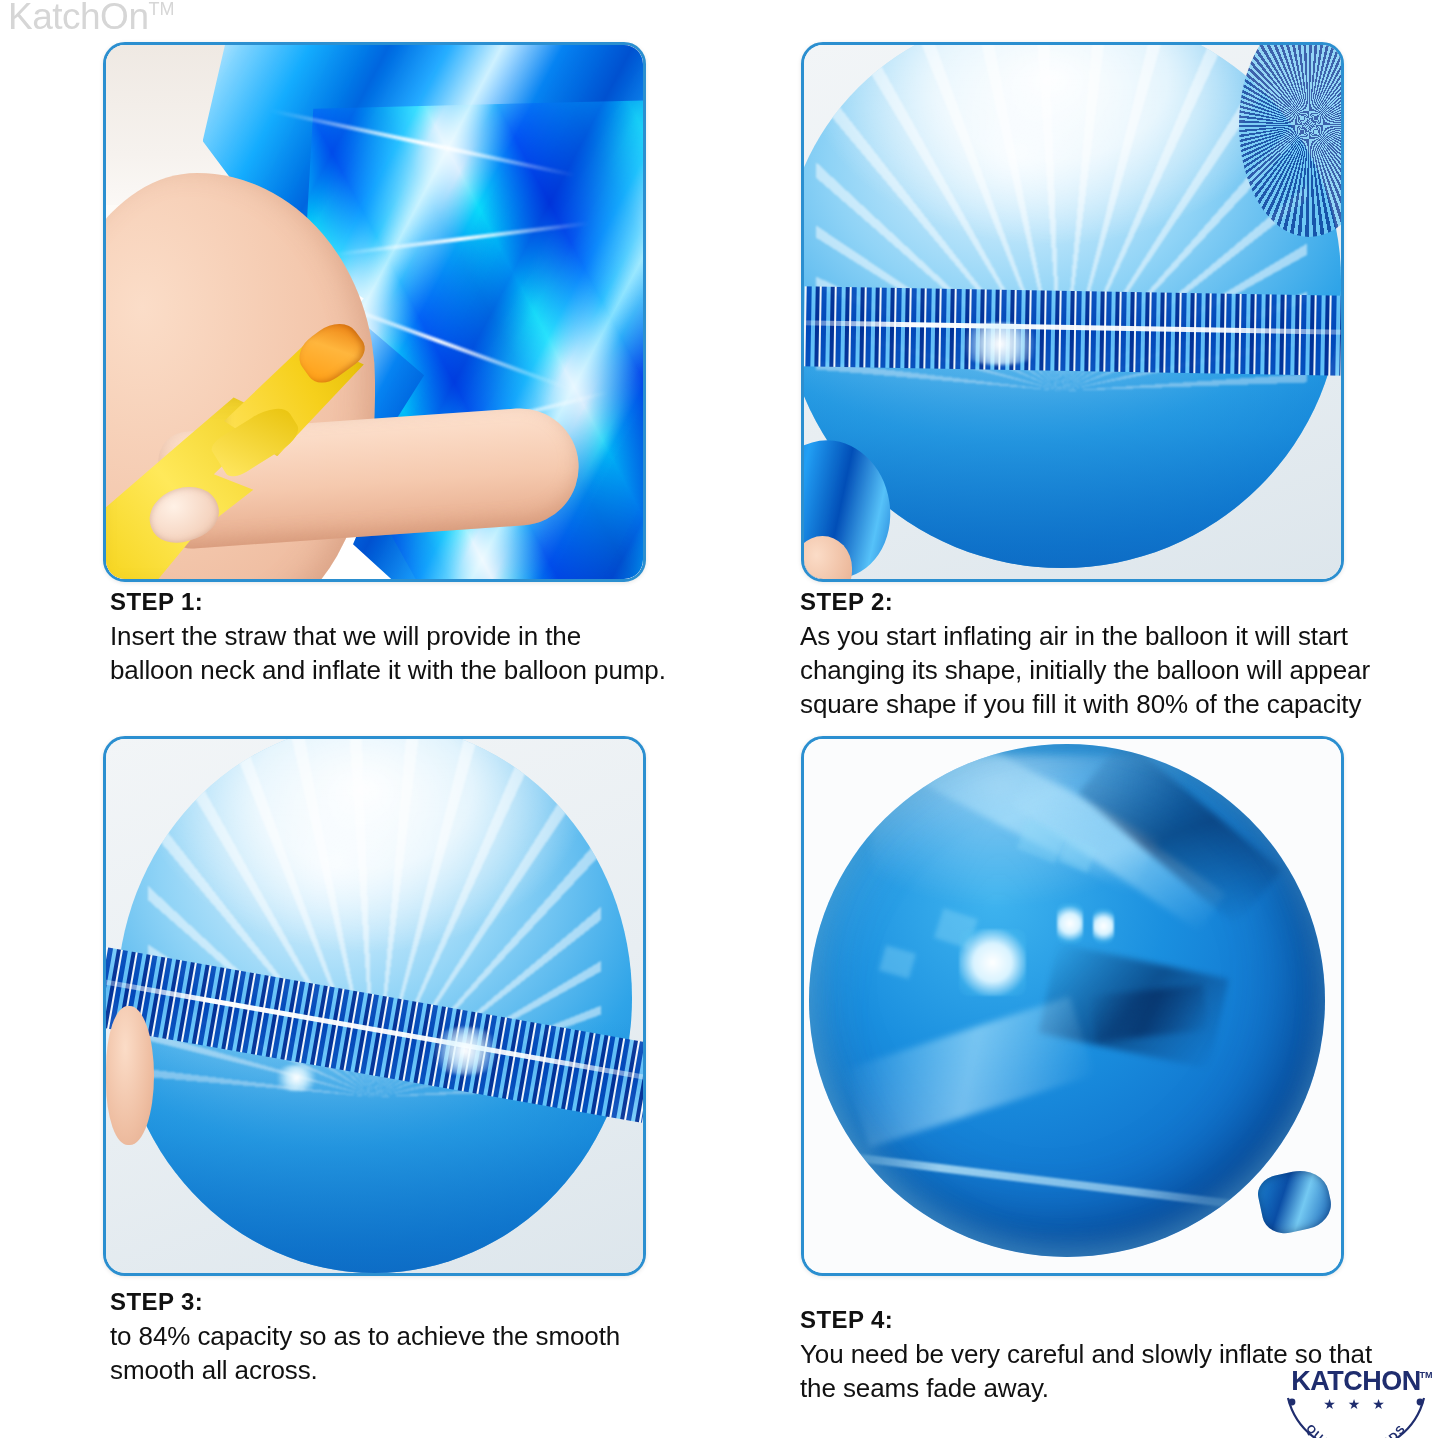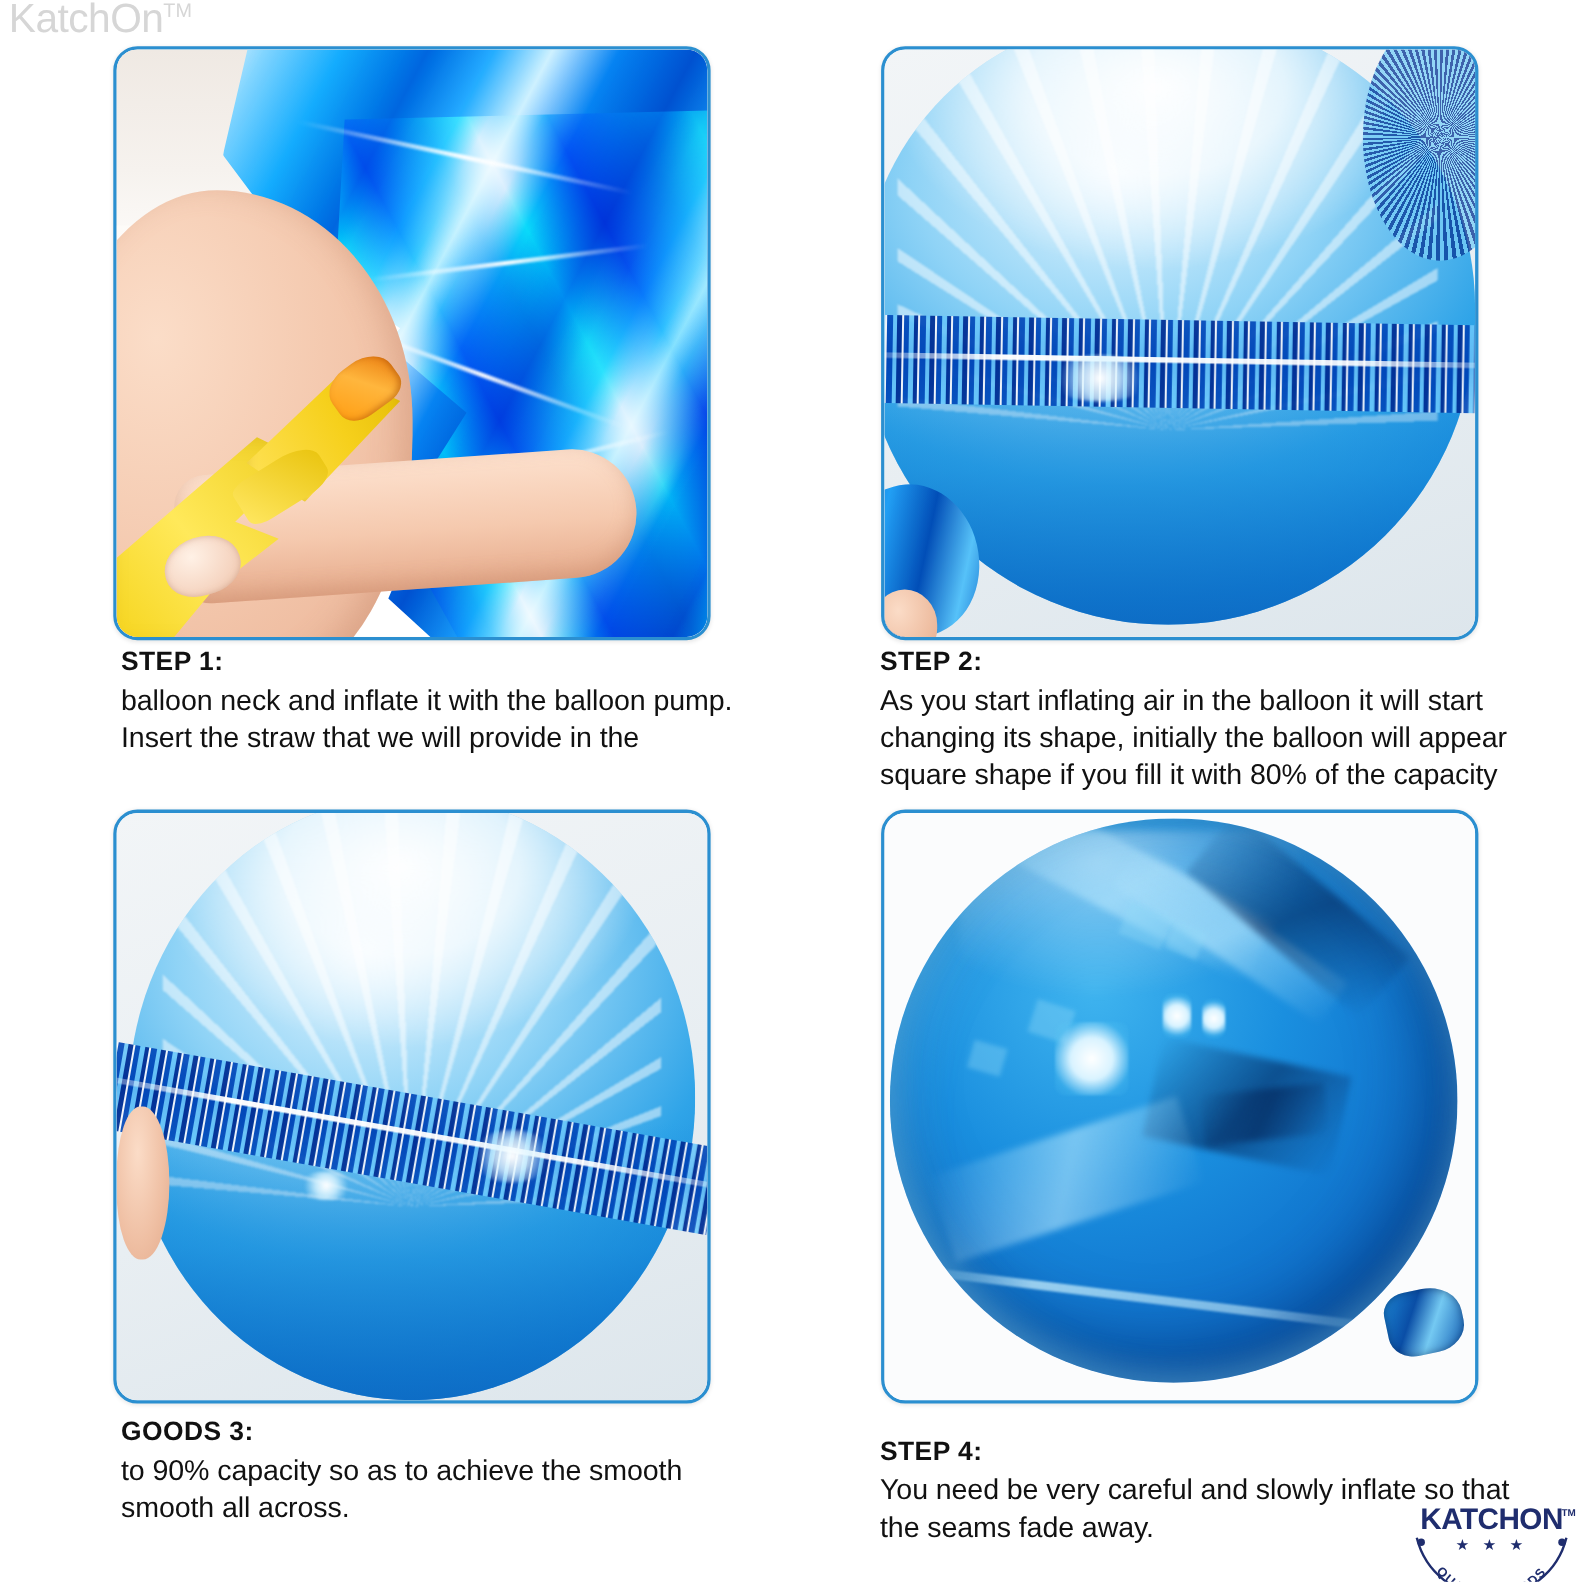--- a/index.html
+++ b/index.html
@@ -420,38 +420,38 @@
       <div class="seamline"></div>
       <div class="rim-light"></div>
     </div>
     <div class="tab"></div>
   </div>
 </div>
 
 <div class="caption cap1">
   <div class="step-title">STEP 1:</div>
   <div class="step-body">
+    <span class="ln">Insert the straw that we will provide in the</span>
     <span class="ln">balloon neck and inflate it with the balloon pump.</span>
-    <span class="ln">Insert the straw that we will provide in the</span>
   </div>
 </div>
 
 <div class="caption cap2">
   <div class="step-title">STEP 2:</div>
   <div class="step-body">
     <span class="ln">As you start inflating air in the balloon it will start</span>
     <span class="ln">changing its shape, initially the balloon will appear</span>
     <span class="ln"> square shape if you fill it with 80% of the capacity</span>
   </div>
 </div>
 
 <div class="caption cap3">
-  <div class="step-title">GOODS 3:</div>
+  <div class="step-title">STEP 3:</div>
   <div class="step-body">
-    <span class="ln">to 90% capacity so as to achieve the smooth</span>
+    <span class="ln">to 84% capacity so as to achieve the smooth</span>
     <span class="ln">smooth all across.</span>
   </div>
 </div>
 
 <div class="caption cap4">
   <div class="step-title">STEP 4:</div>
   <div class="step-body">
     <span class="ln">You need be very careful and slowly inflate so that</span>
     <span class="ln">the seams fade away.</span>
   </div>

